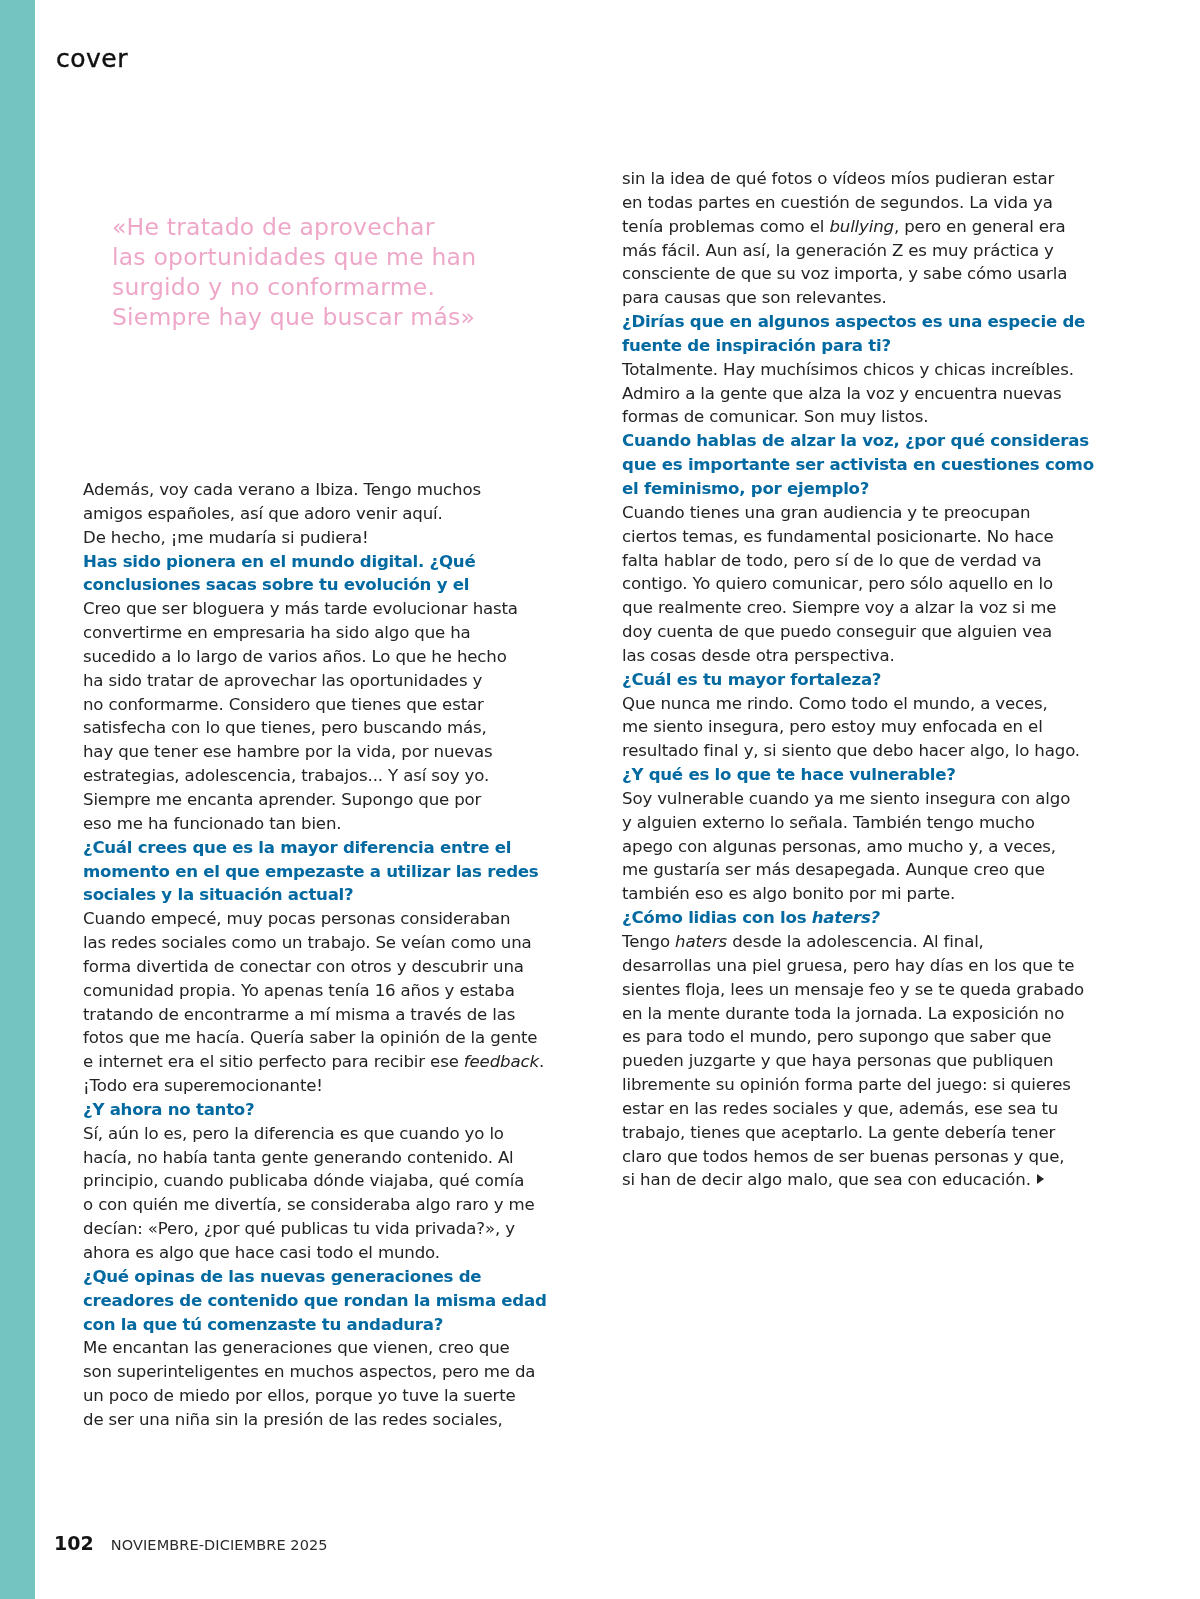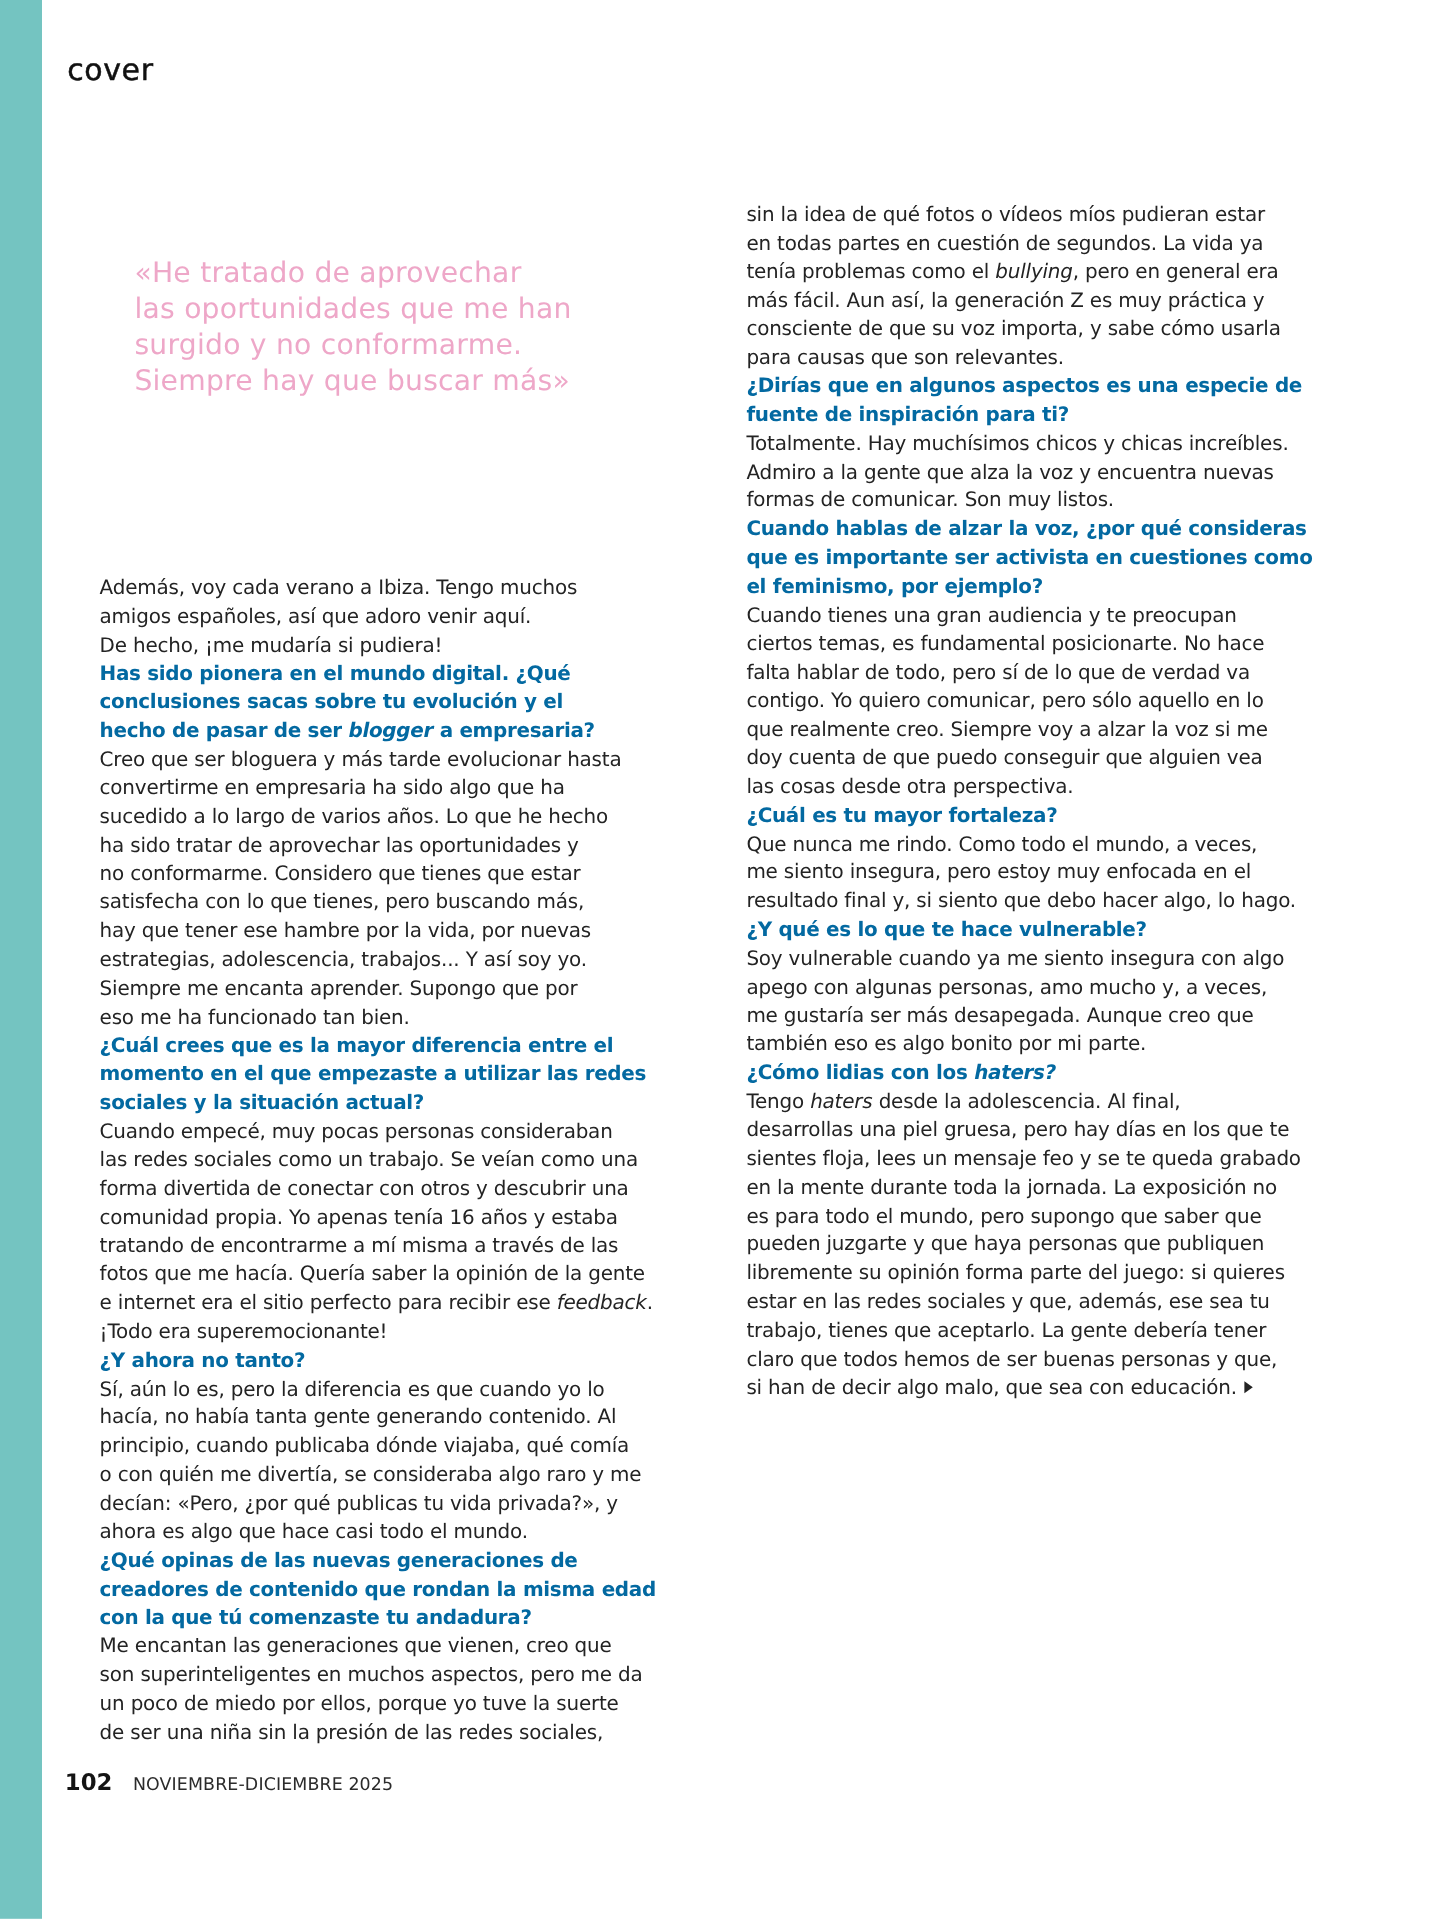--- a/index.html
+++ b/index.html
@@ -86,21 +86,21 @@
       height: 0;
       border-top: 5px solid transparent;
       border-bottom: 5px solid transparent;
       border-left: 7px solid #232323;
       margin-left: 6px;
       vertical-align: 1px;
     }
     .footer {
       position: absolute;
       left: 54px;
-      top: 1475px;
+      top: 1532px;
       font-family: "DejaVu Sans", sans-serif;
       white-space: nowrap;
     }
     .page-number {
       font-size: 19px;
       font-weight: bold;
       color: #141414;
       margin-right: 12px;
     }
     .issue-date {
@@ -122,21 +122,20 @@
   <span class="q-line">surgido y no conformarme.</span>
   <span class="q-line">Siempre hay que buscar más»</span>
 </div>
 
 <div class="column col-left" id="col-left">
     <span class="line"><span>Además, voy cada verano a Ibiza. Tengo muchos</span></span>
     <span class="line"><span>amigos españoles, así que adoro venir aquí.</span></span>
     <span class="line"><span>De hecho, ¡me mudaría si pudiera!</span></span>
     <span class="line q"><span>Has sido pionera en el mundo digital. ¿Qué</span></span>
     <span class="line q"><span>conclusiones sacas sobre tu evolución y el</span></span>
-    <span class="line q"><span>hecho de pasar de ser </span><span class="it">blogger</span><span> a empresaria?</span></span>
     <span class="line"><span>Creo que ser bloguera y más tarde evolucionar hasta</span></span>
     <span class="line"><span>convertirme en empresaria ha sido algo que ha</span></span>
     <span class="line"><span>sucedido a lo largo de varios años. Lo que he hecho</span></span>
     <span class="line"><span>ha sido tratar de aprovechar las oportunidades y</span></span>
     <span class="line"><span>no conformarme. Considero que tienes que estar</span></span>
     <span class="line"><span>satisfecha con lo que tienes, pero buscando más,</span></span>
     <span class="line"><span>hay que tener ese hambre por la vida, por nuevas</span></span>
     <span class="line"><span>estrategias, adolescencia, trabajos... Y así soy yo.</span></span>
     <span class="line"><span>Siempre me encanta aprender. Supongo que por</span></span>
     <span class="line"><span>eso me ha funcionado tan bien.</span></span>
@@ -187,20 +186,21 @@
     <span class="line"><span>contigo. Yo quiero comunicar, pero sólo aquello en lo</span></span>
     <span class="line"><span>que realmente creo. Siempre voy a alzar la voz si me</span></span>
     <span class="line"><span>doy cuenta de que puedo conseguir que alguien vea</span></span>
     <span class="line"><span>las cosas desde otra perspectiva.</span></span>
     <span class="line q"><span>¿Cuál es tu mayor fortaleza?</span></span>
     <span class="line"><span>Que nunca me rindo. Como todo el mundo, a veces,</span></span>
     <span class="line"><span>me siento insegura, pero estoy muy enfocada en el</span></span>
     <span class="line"><span>resultado final y, si siento que debo hacer algo, lo hago.</span></span>
     <span class="line q"><span>¿Y qué es lo que te hace vulnerable?</span></span>
     <span class="line"><span>Soy vulnerable cuando ya me siento insegura con algo</span></span>
+    <span class="line"><span>y alguien externo lo señala. También tengo mucho</span></span>
     <span class="line"><span>apego con algunas personas, amo mucho y, a veces,</span></span>
     <span class="line"><span>me gustaría ser más desapegada. Aunque creo que</span></span>
     <span class="line"><span>también eso es algo bonito por mi parte.</span></span>
     <span class="line q"><span>¿Cómo lidias con los </span><span class="it">haters?</span><span></span></span>
     <span class="line"><span>Tengo </span><span class="it">haters</span><span> desde la adolescencia. Al final,</span></span>
     <span class="line"><span>desarrollas una piel gruesa, pero hay días en los que te</span></span>
     <span class="line"><span>sientes floja, lees un mensaje feo y se te queda grabado</span></span>
     <span class="line"><span>en la mente durante toda la jornada. La exposición no</span></span>
     <span class="line"><span>es para todo el mundo, pero supongo que saber que</span></span>
     <span class="line"><span>pueden juzgarte y que haya personas que publiquen</span></span>

